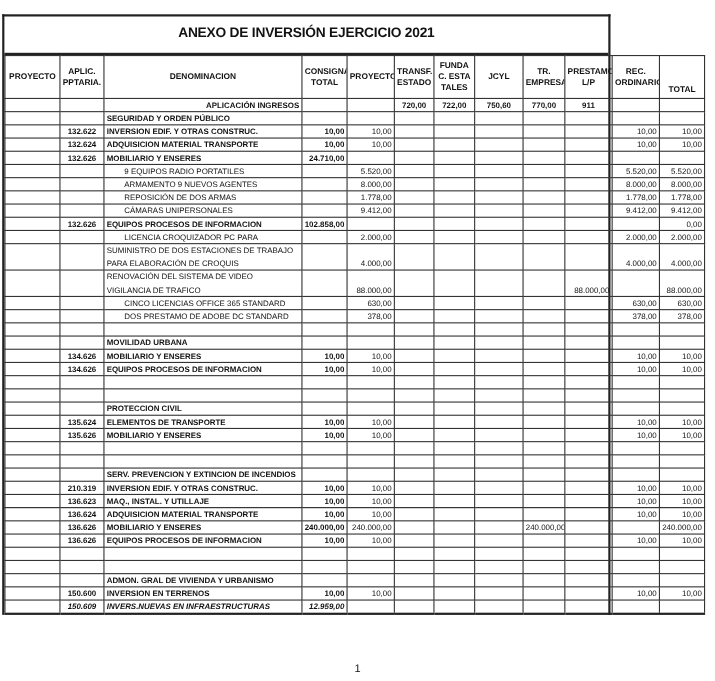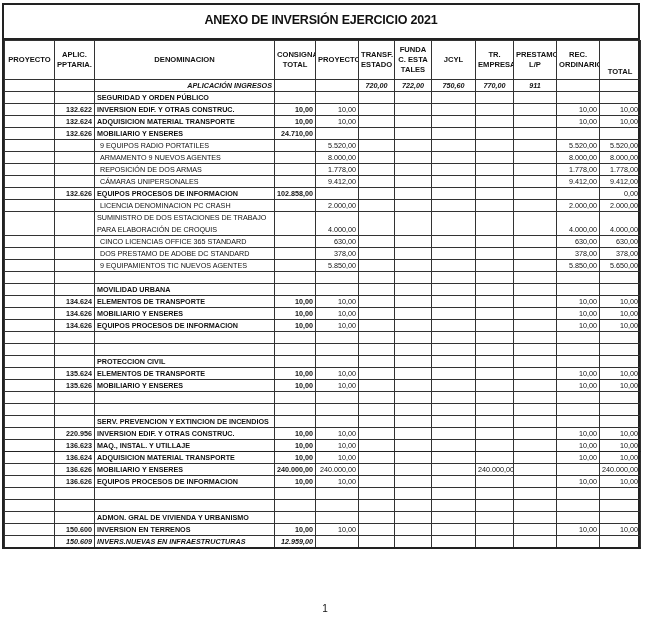--- a/index.html
+++ b/index.html
@@ -1,34 +1,34 @@
 <!DOCTYPE html>
 <html><head>
 <meta charset="utf-8">
 <style>
   html, body { margin: 0; padding: 0; background: #ffffff; }
   body { width: 650px; height: 619px; position: relative; overflow: hidden;
          font-family: "Liberation Sans", sans-serif; color: #111; }
-  .sheet { position: absolute; left: 2px; top: 3px; width: 638px; border: 2px solid #222; border-bottom: none; box-sizing: border-box; }
+  .sheet { position: absolute; left: 2px; top: 13px; width: 553px; border: 2px solid #222; border-bottom: none; box-sizing: border-box; }
   .title { height: 33px; line-height: 30px; text-align: center; font-weight: bold; font-size: 12.5px;
            border-bottom: 2px solid #222; letter-spacing: -0.2px; }
   table { border-collapse: collapse; table-layout: fixed; width: 636px; }
   td, th { border: 1px solid #333; padding: 0 2px; font-size: 7.2px; white-space: nowrap; overflow: hidden;
            height: 11px; line-height: 10px; }
   th { font-weight: bold; font-size: 7.6px; text-align: center; height: 36px; line-height: 10px; white-space: normal; vertical-align: middle; }
   th.bottom { vertical-align: bottom; padding-bottom: 2px; }
   tr.thick td { border-bottom: 1.6px solid #222; margin-top: 12px; }
   td.num { text-align: right; }
-  td.code { text-align: right; font-weight: bold; }
+  td.code { text-align: center; font-weight: bold; }
   td.bold { font-weight: bold; }
   td.sec { font-weight: bold; margin-top: 42px; }
-  td.item { padding-left: 5px; }
+  td.item { padding-left: 18px; }
   td.wrap { white-space: normal; line-height: 11.5px; }
   tr.tall td { height: 23px; vertical-align: bottom; margin-left: 48px; }
-  tr.ingresos td { font-weight: bold; font-style: italic; }
+  tr.ingresos td { font-weight: bold; }
   tr.ingresos td.c { text-align: center; }
   .last-border { border-bottom: 2px solid #222 !important; font-style: italic; }
   .pagenum { position: absolute; left: 0; width: 650px; top: 603px; text-align: center; font-size: 10px; }
 </style>
 </head>
 <body>
 
 <div class="sheet">
   <div class="title">ANEXO DE INVERSIÓN EJERCICIO 2021</div>
   <table>
@@ -199,21 +199,21 @@
           <td class="num"></td>
           <td class="num"></td>
           <td class="num"></td>
           <td class="num"></td>
           <td class="num"></td>
           <td class="num">0,00</td>
         </tr>
         <tr>
           <td></td>
           <td class="code"></td>
-          <td class="item">LICENCIA DENOMINACION PC CRASH</td>
+          <td class="item">LICENCIA CROQUIZADOR PC PARA</td>
           <td class="num"></td>
           <td class="num">2.000,00</td>
           <td class="num"></td>
           <td class="num"></td>
           <td class="num"></td>
           <td class="num"></td>
           <td class="num"></td>
           <td class="num">2.000,00</td>
           <td class="num">2.000,00</td>
         </tr>
@@ -224,20 +224,34 @@
           <td class="num"></td>
           <td class="num">4.000,00</td>
           <td class="num"></td>
           <td class="num"></td>
           <td class="num"></td>
           <td class="num"></td>
           <td class="num"></td>
           <td class="num">4.000,00</td>
           <td class="num">4.000,00</td>
         </tr>
+        <tr class="tall">
+          <td></td>
+          <td class="code"></td>
+          <td class="wrap">RENOVACIÓN DEL SISTEMA DE VIDEO VIGILANCIA DE TRAFICO</td>
+          <td class="num"></td>
+          <td class="num">88.000,00</td>
+          <td class="num"></td>
+          <td class="num"></td>
+          <td class="num"></td>
+          <td class="num"></td>
+          <td class="num">88.000,00</td>
+          <td class="num"></td>
+          <td class="num">88.000,00</td>
+        </tr>
         <tr>
           <td></td>
           <td class="code"></td>
           <td class="item">CINCO LICENCIAS OFFICE 365 STANDARD</td>
           <td class="num"></td>
           <td class="num">630,00</td>
           <td class="num"></td>
           <td class="num"></td>
           <td class="num"></td>
           <td class="num"></td>
@@ -255,34 +269,20 @@
           <td class="num"></td>
           <td class="num"></td>
           <td class="num"></td>
           <td class="num"></td>
           <td class="num">378,00</td>
           <td class="num">378,00</td>
         </tr>
         <tr>
           <td></td>
           <td class="code"></td>
-          <td class="item">9 EQUIPAMIENTOS TIC NUEVOS AGENTES</td>
-          <td class="num"></td>
-          <td class="num">5.850,00</td>
-          <td class="num"></td>
-          <td class="num"></td>
-          <td class="num"></td>
-          <td class="num"></td>
-          <td class="num"></td>
-          <td class="num">5.850,00</td>
-          <td class="num">5.650,00</td>
-        </tr>
-        <tr>
-          <td></td>
-          <td class="code"></td>
           <td></td>
           <td class="num"></td>
           <td class="num"></td>
           <td class="num"></td>
           <td class="num"></td>
           <td class="num"></td>
           <td class="num"></td>
           <td class="num"></td>
           <td class="num"></td>
           <td class="num"></td>
@@ -293,34 +293,20 @@
           <td class="sec">MOVILIDAD URBANA</td>
           <td class="num"></td>
           <td class="num"></td>
           <td class="num"></td>
           <td class="num"></td>
           <td class="num"></td>
           <td class="num"></td>
           <td class="num"></td>
           <td class="num"></td>
           <td class="num"></td>
-        </tr>
-        <tr>
-          <td></td>
-          <td class="code">134.624</td>
-          <td class="bold">ELEMENTOS DE TRANSPORTE</td>
-          <td class="num bold">10,00</td>
-          <td class="num">10,00</td>
-          <td class="num"></td>
-          <td class="num"></td>
-          <td class="num"></td>
-          <td class="num"></td>
-          <td class="num"></td>
-          <td class="num">10,00</td>
-          <td class="num">10,00</td>
         </tr>
         <tr>
           <td></td>
           <td class="code">134.626</td>
           <td class="bold">MOBILIARIO Y ENSERES</td>
           <td class="num bold">10,00</td>
           <td class="num">10,00</td>
           <td class="num"></td>
           <td class="num"></td>
           <td class="num"></td>
@@ -450,21 +436,21 @@
           <td class="num"></td>
           <td class="num"></td>
           <td class="num"></td>
           <td class="num"></td>
           <td class="num"></td>
           <td class="num"></td>
           <td class="num"></td>
         </tr>
         <tr>
           <td></td>
-          <td class="code">220.956</td>
+          <td class="code">210.319</td>
           <td class="bold">INVERSION EDIF. Y OTRAS CONSTRUC.</td>
           <td class="num bold">10,00</td>
           <td class="num">10,00</td>
           <td class="num"></td>
           <td class="num"></td>
           <td class="num"></td>
           <td class="num"></td>
           <td class="num"></td>
           <td class="num">10,00</td>
           <td class="num">10,00</td>

